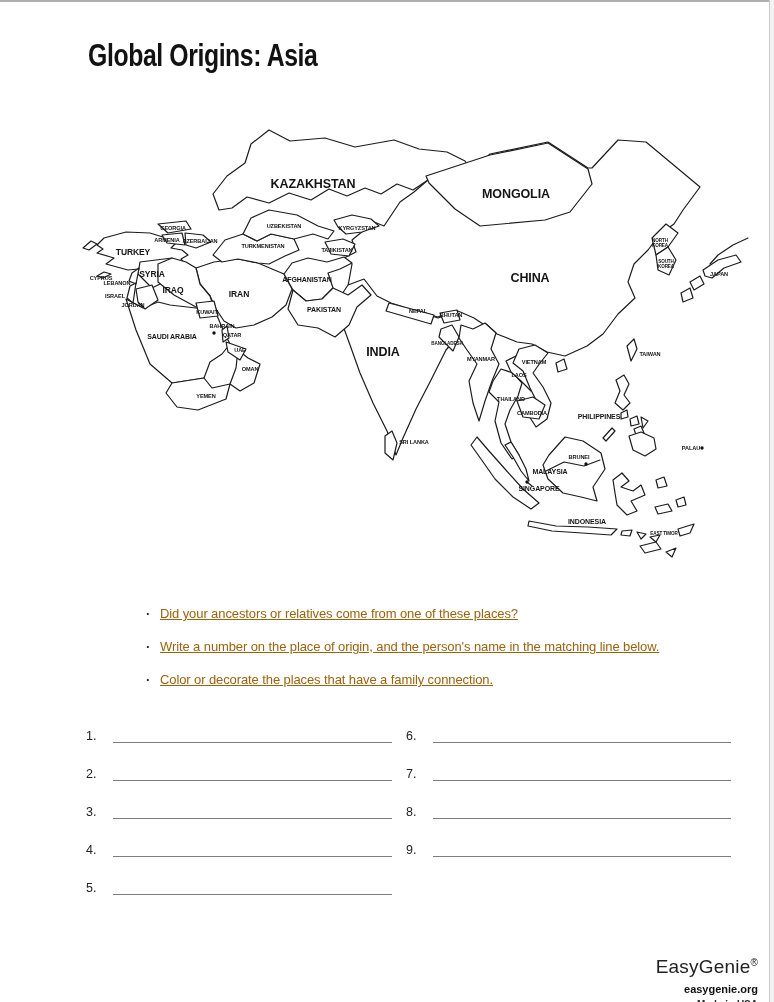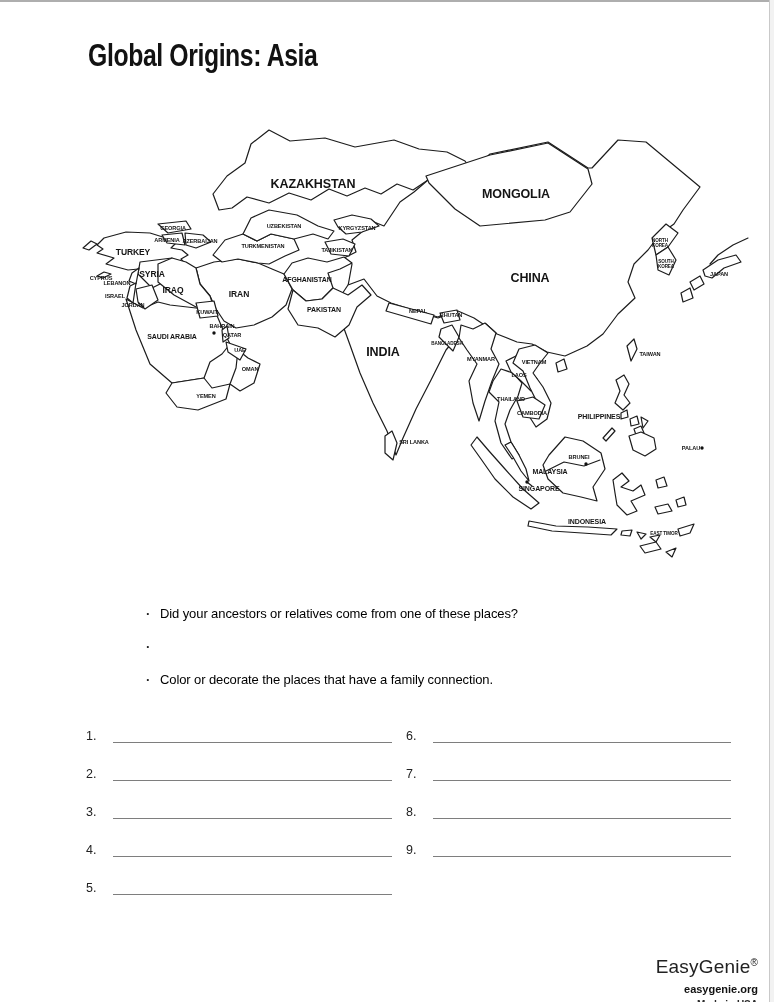--- a/index.html
+++ b/index.html
@@ -19,21 +19,21 @@
   .map-label{fill:#141414;font-weight:bold;text-anchor:middle;letter-spacing:-0.1px;}
   .size-lg{font-size:12.5px;}
   .size-md{font-size:8.5px;}
   .size-sm2{font-size:7px;}
   .size-xs{font-size:5.6px;}
   .size-xxs{font-size:4.6px;}
 
   .instructions{position:absolute;left:146px;top:606px;}
   .instr-row{display:flex;align-items:baseline;height:33px;font-size:13px;}
   .bullet{width:14px;color:#222;font-weight:bold;}
-  .instr-text{color:#000000;letter-spacing:-0.1px;}
+  .instr-text{color:#a16207;letter-spacing:-0.1px;text-decoration:underline;}
 
   .lines-area{position:absolute;left:0;top:705px;width:774px;}
   .lines-col{position:absolute;top:0;}
   .col-left{left:86px;width:306px;}
   .col-right{left:406px;width:325px;}
   .line-row{display:flex;align-items:flex-end;height:38px;}
   .line-num{font-size:12.5px;color:#222;min-width:18px;padding-bottom:0px;}
   .line-blank{flex:1;border-bottom:1.5px solid #7e7e7e;height:14px;margin-left:9px;}
 
   .footer{position:absolute;left:612px;top:956px;width:146px;text-align:right;}
@@ -182,20 +182,21 @@
     </svg>
   </div>
 
   <div class="instructions">
     <div class="instr-row">
       <span class="bullet">·</span>
       <span class="instr-text">Did your ancestors or relatives come from one of these places?</span>
     </div>
     <div class="instr-row">
       <span class="bullet">·</span>
+      <span class="instr-text">Write a number on the place of origin, and the person's name in the matching line below.</span>
     </div>
     <div class="instr-row">
       <span class="bullet">·</span>
       <span class="instr-text">Color or decorate the places that have a family connection.</span>
     </div>
   </div>
 
   <div class="lines-area">
     <div class="lines-col col-left" id="col-left">
         <div class="line-row">

